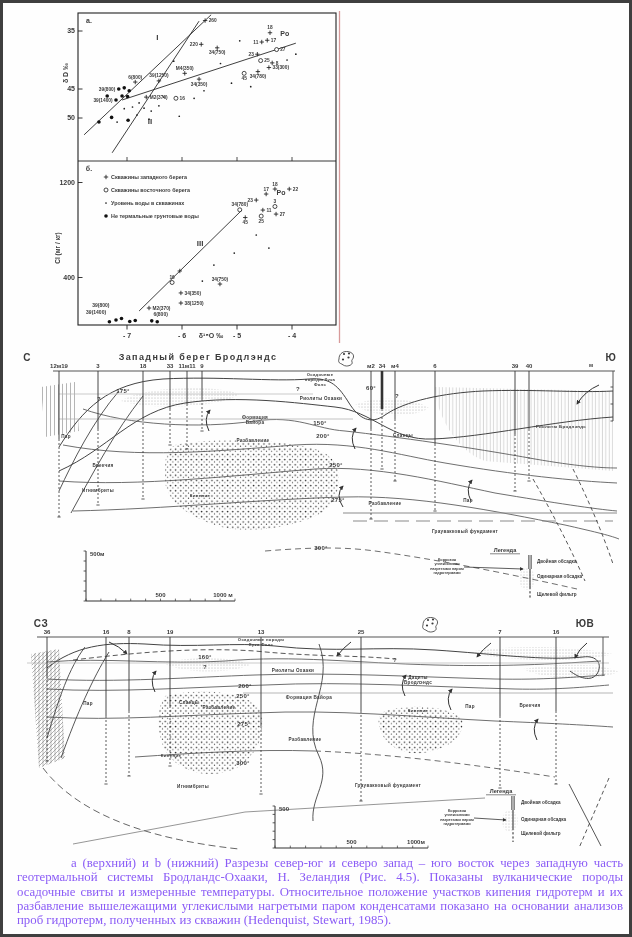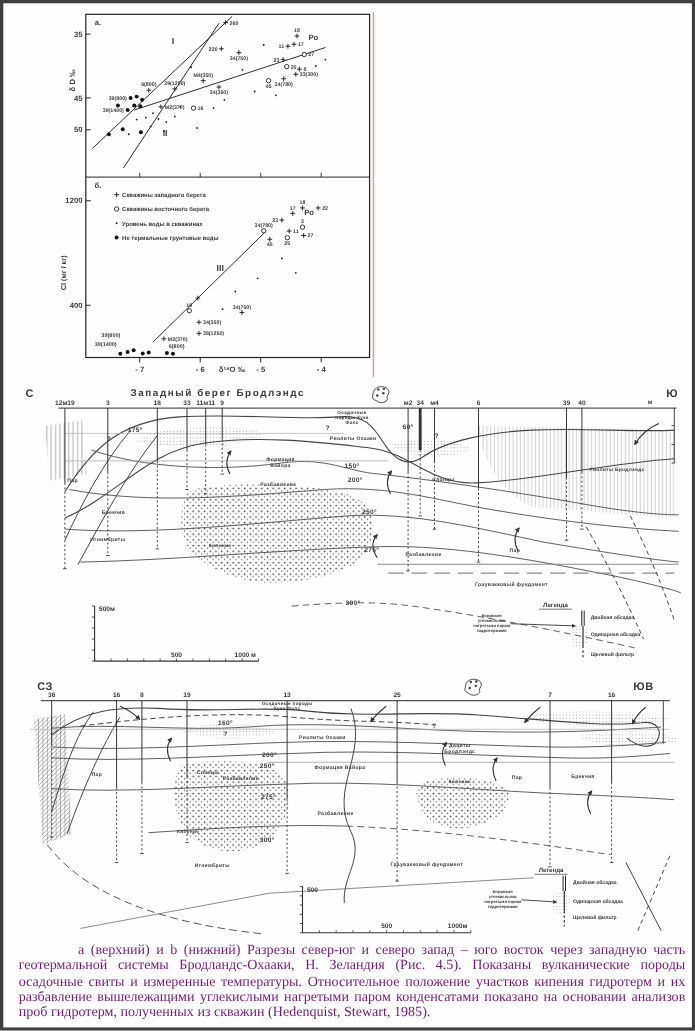--- a/index.html
+++ b/index.html
@@ -7,21 +7,21 @@
         border:3px solid #3f3f3f;box-sizing:border-box;overflow:hidden;
         font-family:"Liberation Sans",sans-serif;}
   .fig47{position:absolute;left:40px;top:8px;width:300px;height:332px;}
   .fig-caption{position:absolute;left:348px;top:115px;width:280px;
         font-family:"Liberation Serif",serif;font-size:13.5px;line-height:1.42;
         color:#1c1c1c;text-align:justify;}
   .sec-a{position:absolute;left:10px;top:346px;width:612px;height:262px;}
   .sec-b{position:absolute;left:10px;top:613px;width:612px;height:245px;}
   .bottom-caption{position:absolute;left:14px;top:853px;width:606px;
         font-family:"Liberation Serif",serif;font-size:12.8px;line-height:1.12;
-        color:#701a75;text-align:justify;text-indent:54px;}
+        color:#8b5cf6;text-align:justify;text-indent:54px;}
   svg{display:block;width:100%;height:100%;}
   svg text{font-family:"Liberation Sans",sans-serif;}
 </style>
 </head>
 <body>
 
 <div class="page">
   <div class="fig47">
     <svg id="svg-fig" viewBox="0 0 300 332">
         <rect x="35" y="2" width="258" height="312" fill="none" stroke="#222" stroke-width="1.1"></rect>

